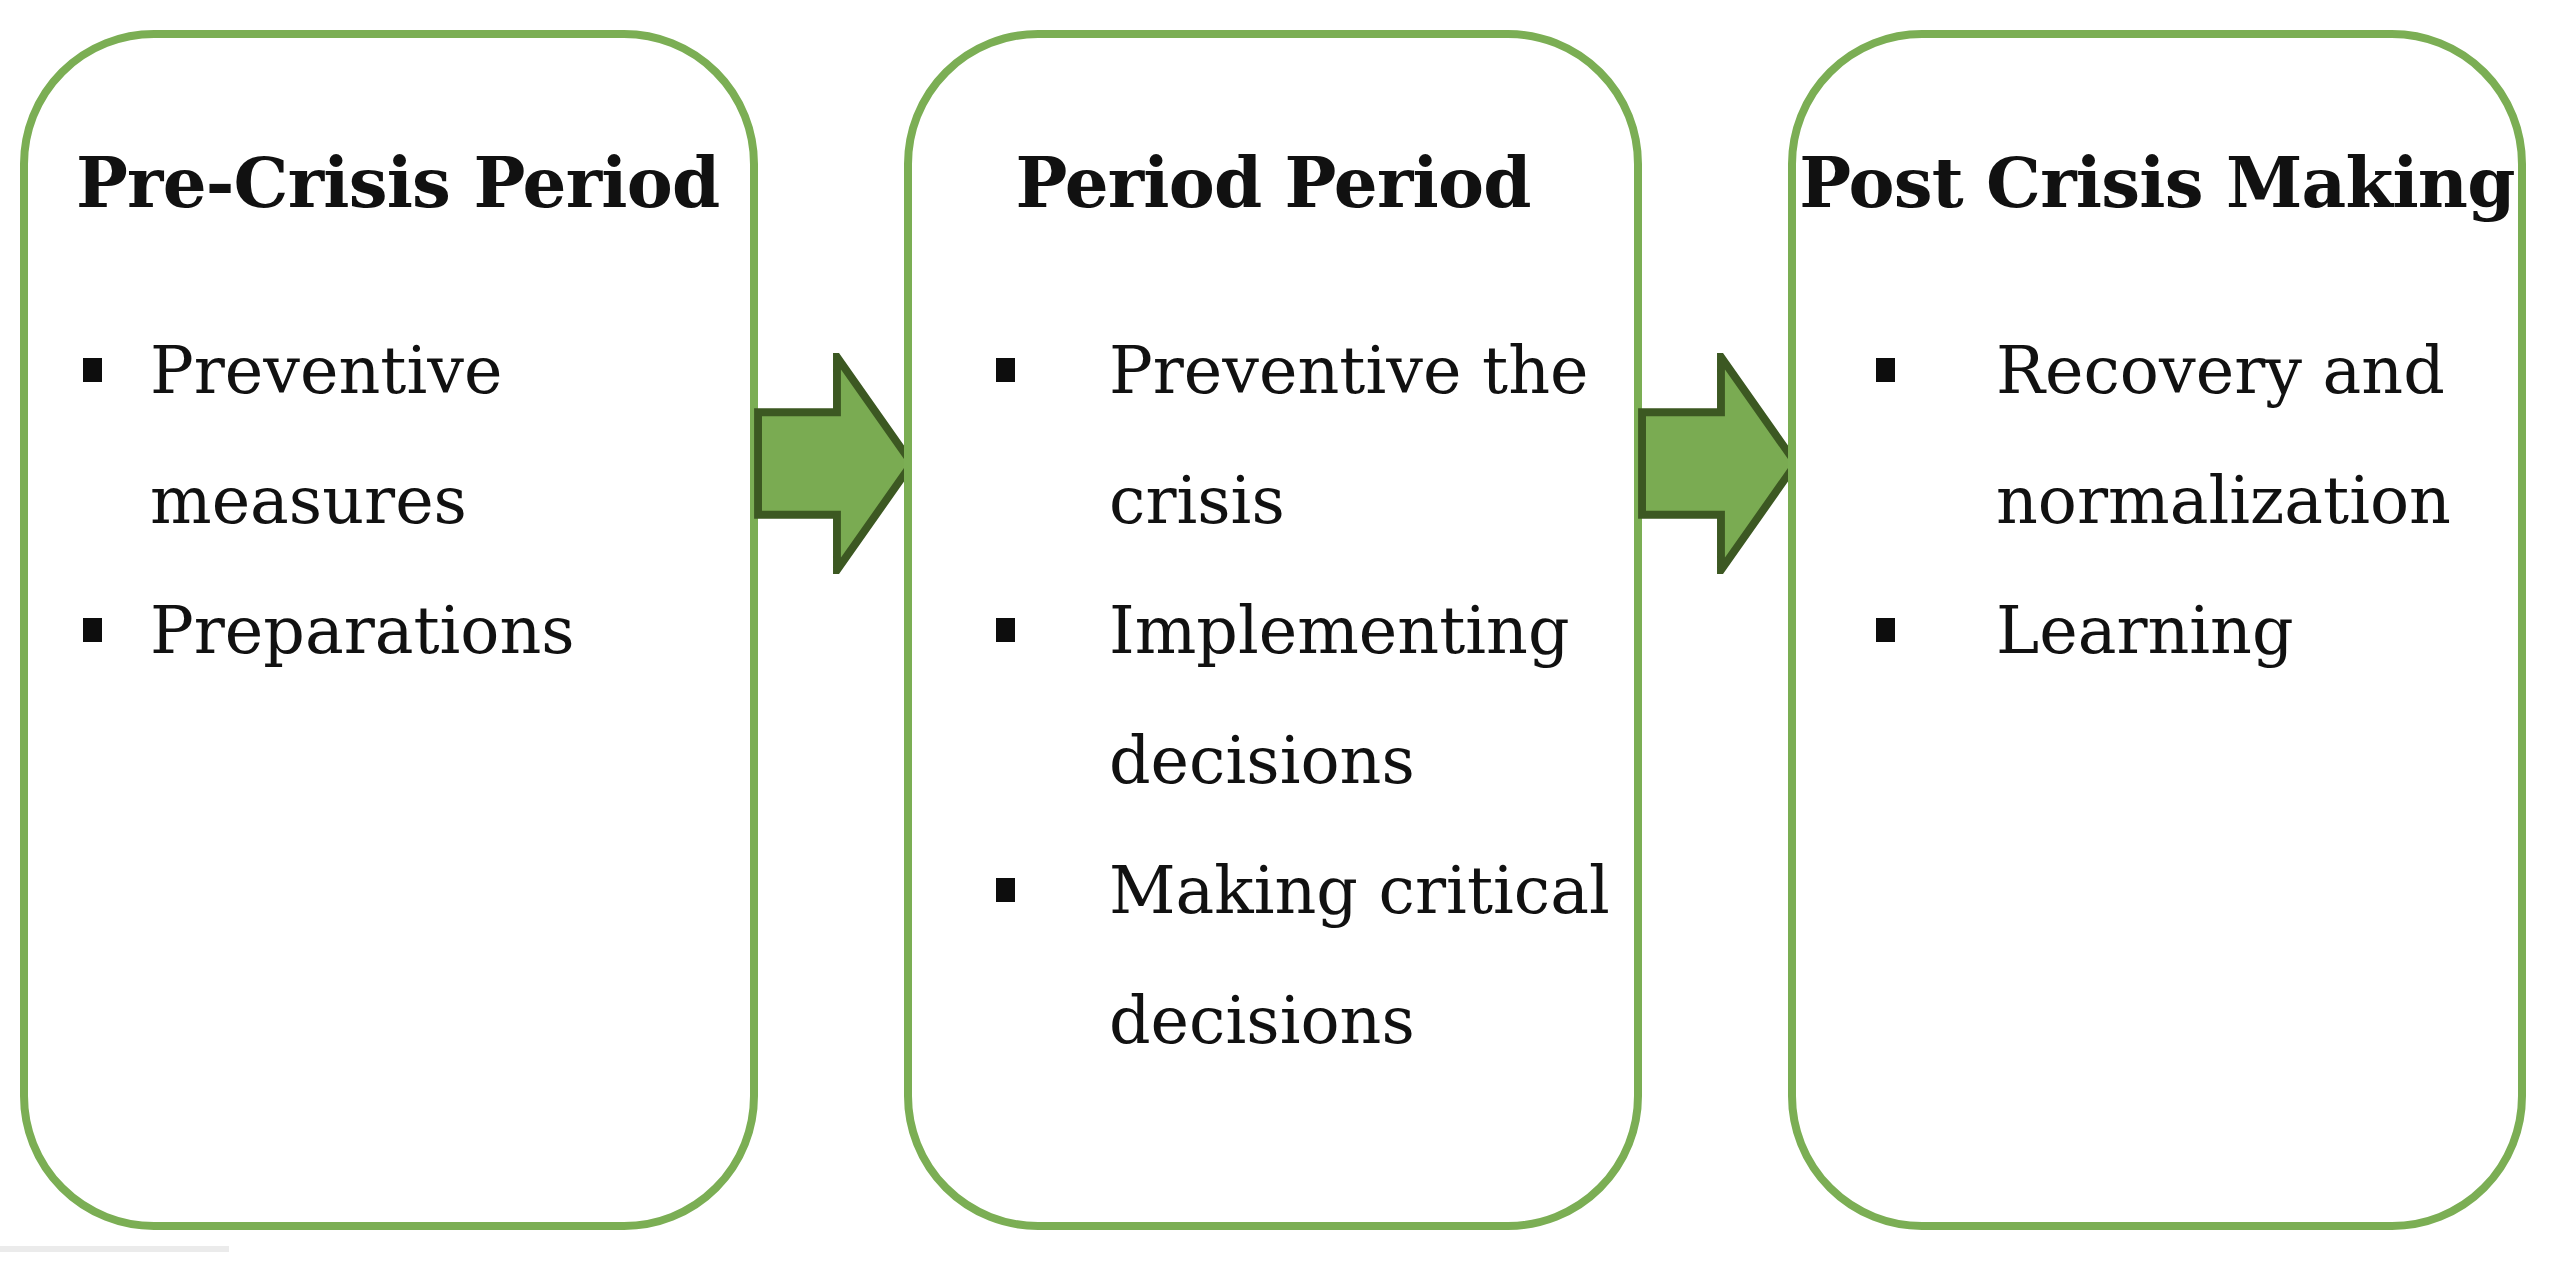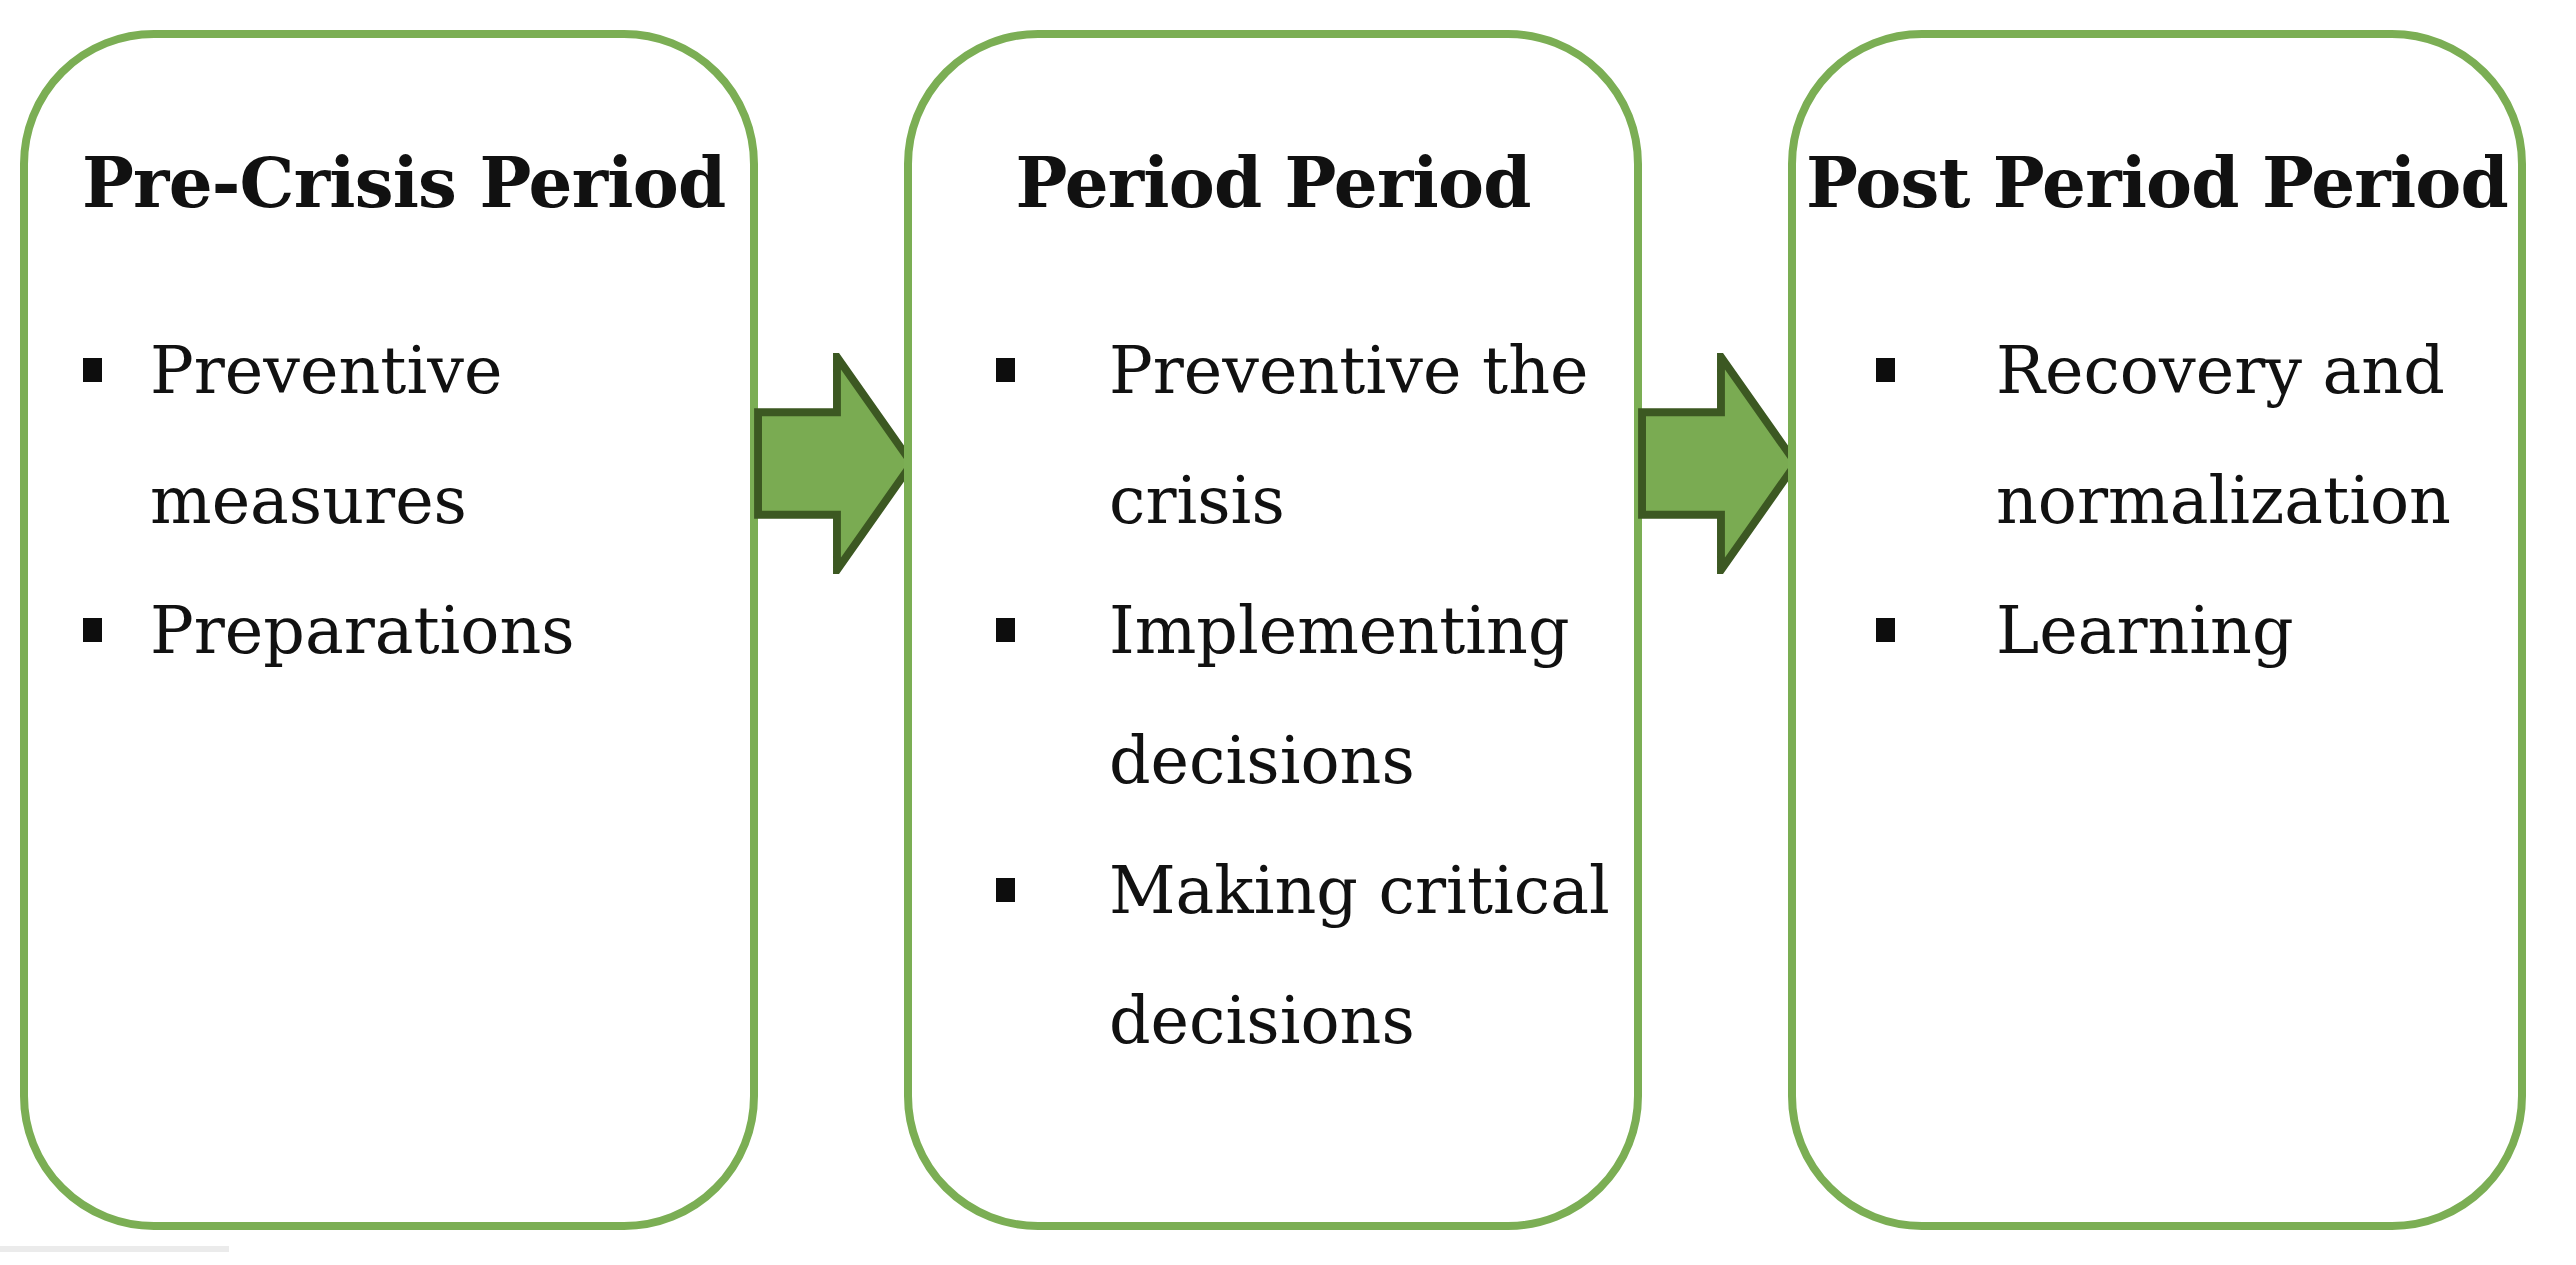--- a/index.html
+++ b/index.html
@@ -30,21 +30,21 @@
   .stage.s3{left:1788px;}
   .stage-title{
     position:absolute;
     top:103px;left:0;right:0;
     font-weight:bold;
     font-size:69px;
     line-height:84px;
     white-space:nowrap;
     letter-spacing:-0.8px;
   }
-  .s1 .stage-title{left:54px;right:auto;text-align:center;}
+  .s1 .stage-title{left:48px;right:auto;text-align:center;}
   .s2 .stage-title,.s3 .stage-title{text-align:center;}
   .bullet-list{
     position:absolute;
     top:268px;left:0;right:24px;
   }
   .s1 .bullet-list{left:55px;}
   .s2 .bullet-list{left:84px;}
   .s3 .bullet-list{left:80px;}
   .item{
     display:flex;
@@ -123,21 +123,21 @@
         <div class="item-text">Making critical decisions</div>
       </div>
     </div>
   </div>
 
   <svg class="flow-arrow a2" viewBox="0 0 205 280" aria-hidden="true">
     <polygon points="5,75 105,75 105,5 200,140 105,275 105,205 5,205"></polygon>
   </svg>
 
   <div class="stage s3">
-    <div class="stage-title">Post Period Period</div>
+    <div class="stage-title">Post Crisis Making</div>
     <div class="bullet-list">
       <div class="item">
         <span class="bullet"></span>
         <div class="item-text">Recovery and normalization</div>
       </div>
       <div class="item">
         <span class="bullet"></span>
         <div class="item-text">Learning</div>
       </div>
     </div>

